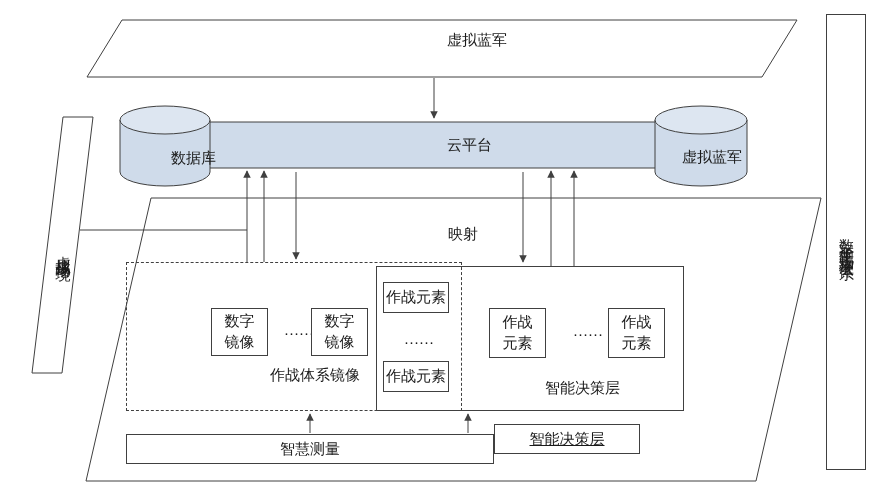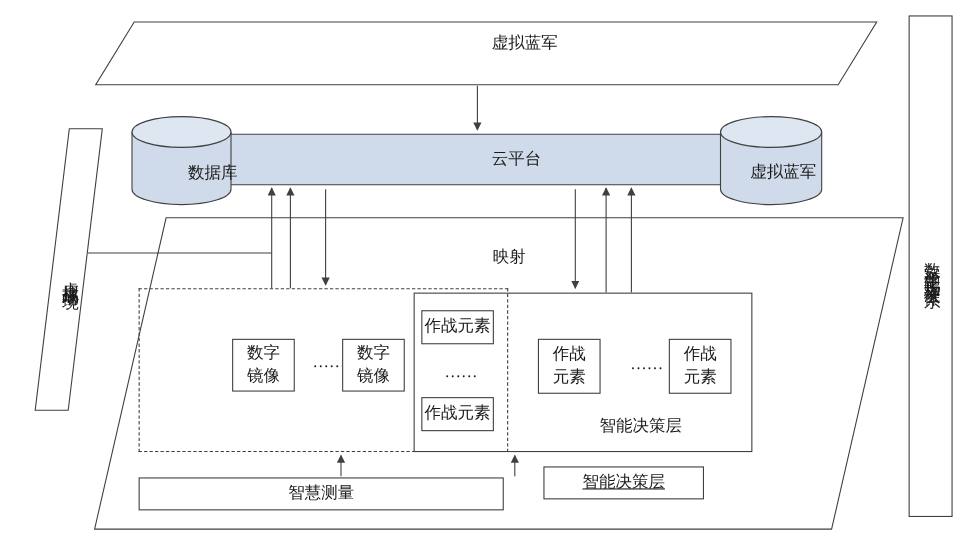--- a/index.html
+++ b/index.html
@@ -97,34 +97,35 @@
 
 
   <div class="box" style="left:211px; top:308px; width:57px; height:48px;">数字
 镜像</div>
 
   <div class="lbl" style="left:266px; top:321px; width:48px;">……</div>
 
   <div class="box" style="left:311px; top:308px; width:57px; height:48px;">数字
 镜像</div>
 
+  <div class="lbl" style="left:235px; top:366px; width:125px;">作战体系镜像</div>
 
   <div class="box" style="left:383px; top:282px; width:66px; height:31px;">作战元素</div>
 
   <div class="lbl" style="left:378px; top:330px; width:56px;">……</div>
 
   <div class="box" style="left:383px; top:361px; width:66px; height:31px;">作战元素</div>
 
   <div class="box" style="left:489px; top:308px; width:57px; height:50px;">作战
 元素</div>
 
   <div class="lbl" style="left:551px; top:322px; width:52px;">……</div>
 
   <div class="box" style="left:608px; top:308px; width:57px; height:50px;">作战
 元素</div>
 
   <div class="lbl" style="left:525px; top:379px; width:95px;">智能决策层</div>
 
-  <div class="box" style="left:126px; top:434px; width:332px; height:30px;">智慧测量</div>
+  <div class="box" style="left:126px; top:434px; width:368px; height:30px;">智慧测量</div>
 
   <div class="box" style="left:494px; top:424px; width:146px; height:30px;text-decoration:underline;">智能决策层</div>
 
 </div>
 
 </body></html>

